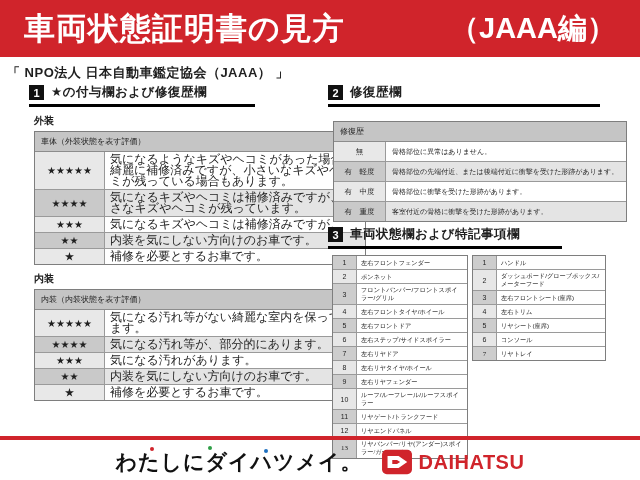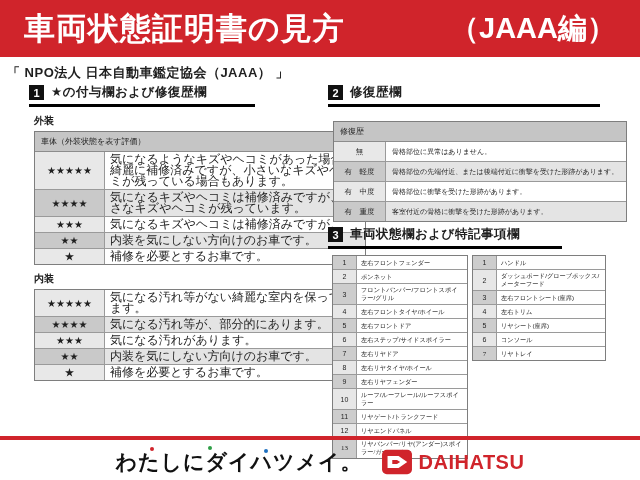--- a/index.html
+++ b/index.html
@@ -142,20 +142,21 @@
         </div>
         <div class="srow">
           <div class="lbl">★</div>
           <div class="dsc">補修を必要とするお車です。</div>
         </div>
     </div>
   </div>
 
   <div class="grp-label">内装</div>
   <div class="tbl star-tbl">
+    <div class="tbl-head">内装（内装状態を表す評価）</div>
     <div class="tbl-body">
       <div class="srow">
           <div class="lbl">★★★★★</div>
           <div class="dsc">気になる汚れ等がない綺麗な室内を保っています。</div>
         </div>
         <div class="srow">
           <div class="lbl">★★★★</div>
           <div class="dsc">気になる汚れ等が、部分的にあります。</div>
         </div>
         <div class="srow">

